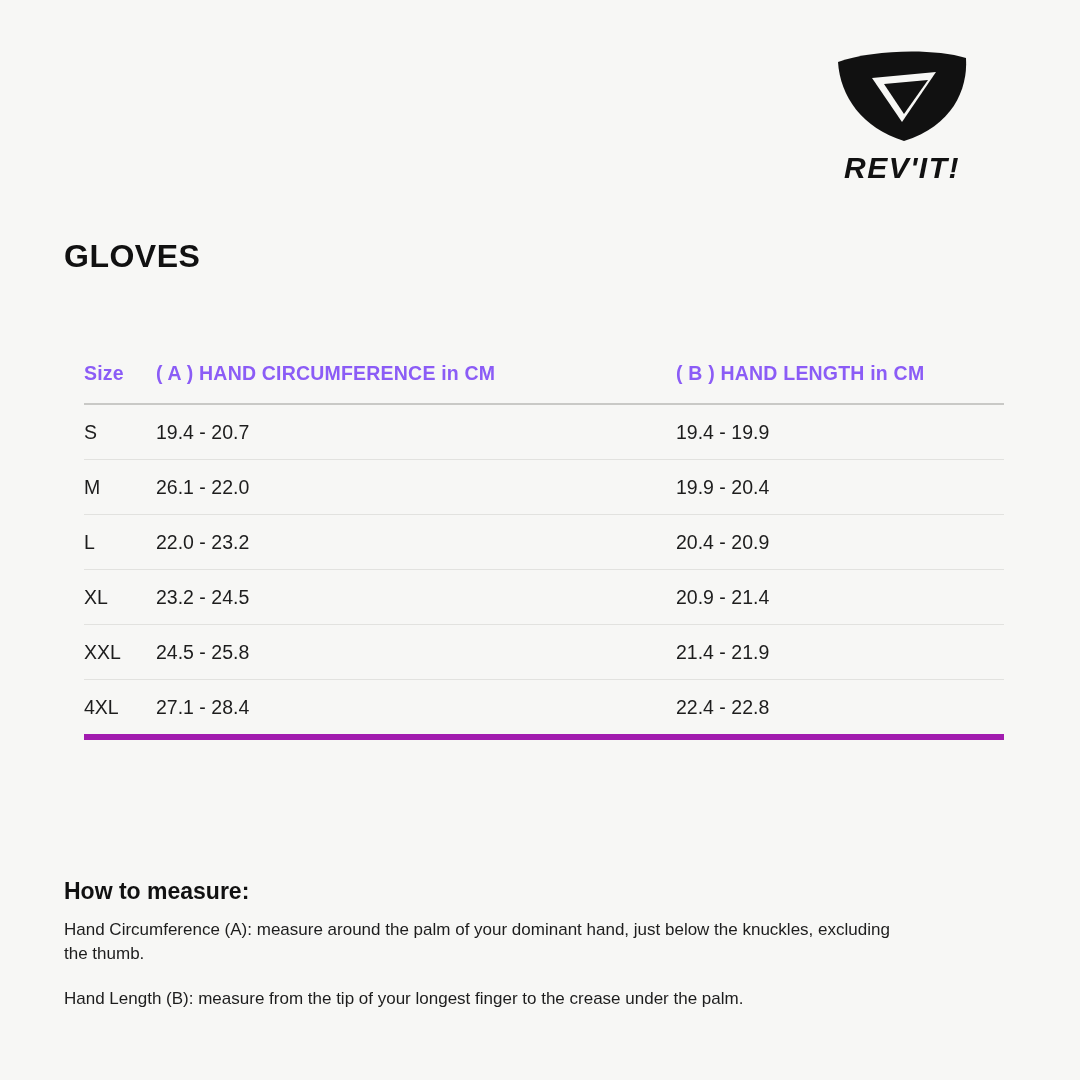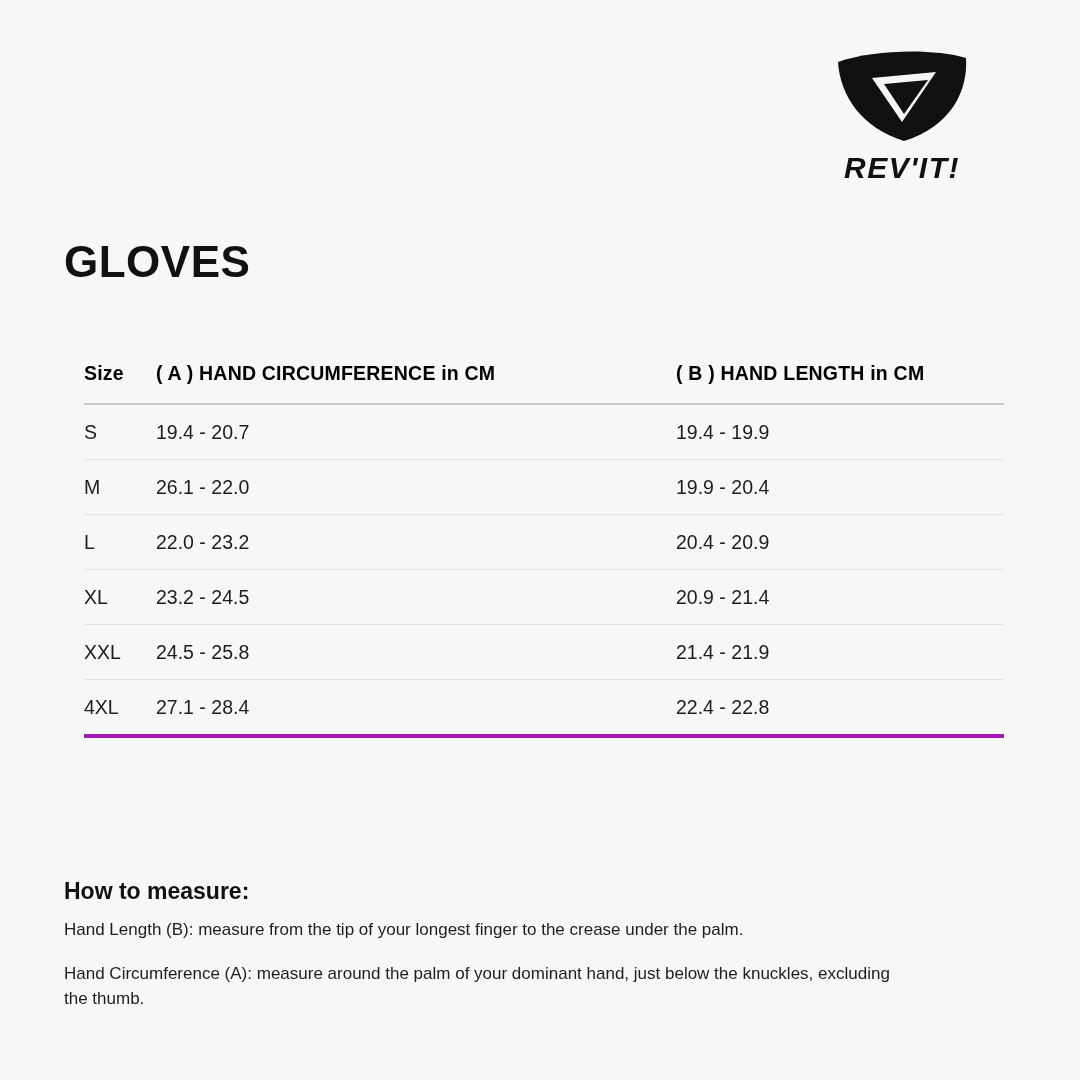--- a/index.html
+++ b/index.html
@@ -45,21 +45,21 @@
     letter-spacing: 1.5px;
     color: #111111;
     line-height: 1;
   }
 
   
   .page-title {
     position: absolute;
     top: 240px;
     left: 64px;
-    font-size: 44px;
+    font-size: 32px;
     font-weight: 700;
     letter-spacing: 0.5px;
     color: #111111;
     margin: 0;
     line-height: 1;
   }
 
   
   .size-table-wrap {
     position: absolute;
@@ -72,36 +72,36 @@
     border-collapse: collapse;
     font-size: 19px;
     color: #1d1d1d;
   }
   table.size-table thead th {
     text-align: left;
     font-weight: 700;
     font-size: 19.5px;
     padding: 0 0 18px 0;
     border-bottom: 2px solid #c9c9c6;
-    color: #000000;
+    color: #8b5cf6;
     letter-spacing: 0.2px;
   }
   table.size-table thead th.col-size { width: 72px; }
   table.size-table thead th.col-a { width: 520px; }
   table.size-table thead th.col-b { width: auto; }
 
   table.size-table tbody td {
     padding: 16px 0 15px 0;
     border-bottom: 1px solid #e2e2df;
     font-size: 19.5px;
     color: #1d1d1d;
     vertical-align: middle;
   }
   table.size-table tbody tr:last-child td {
-    border-bottom: 4px solid #a21caf;
+    border-bottom: 6px solid #a21caf;
   }
   td.cell-size { width: 72px; }
   td.cell-a { width: 520px; padding-left: 2px; }
   td.cell-b { padding-left: 2px; }
 
   
   .howto {
     position: absolute;
     top: 878px;
     left: 64px;
@@ -178,17 +178,17 @@
           <td class="cell-size">4XL</td>
           <td class="cell-a">27.1 - 28.4</td>
           <td class="cell-b">22.4 - 22.8</td>
         </tr>
       </tbody>
     </table>
   </div>
 
   <div class="howto">
     <h2 class="howto-title">How to measure:</h2>
+    <p class="howto-p">Hand Circumference (A): measure around the palm of your dominant hand, just below the knuckles, excluding the thumb.</p>
     <p class="howto-p">Hand Length (B): measure from the tip of your longest finger to the crease under the palm.</p>
-    <p class="howto-p">Hand Circumference (A): measure around the palm of your dominant hand, just below the knuckles, excluding the thumb.</p>
   </div>
 
 </div>
 
 </body></html>

